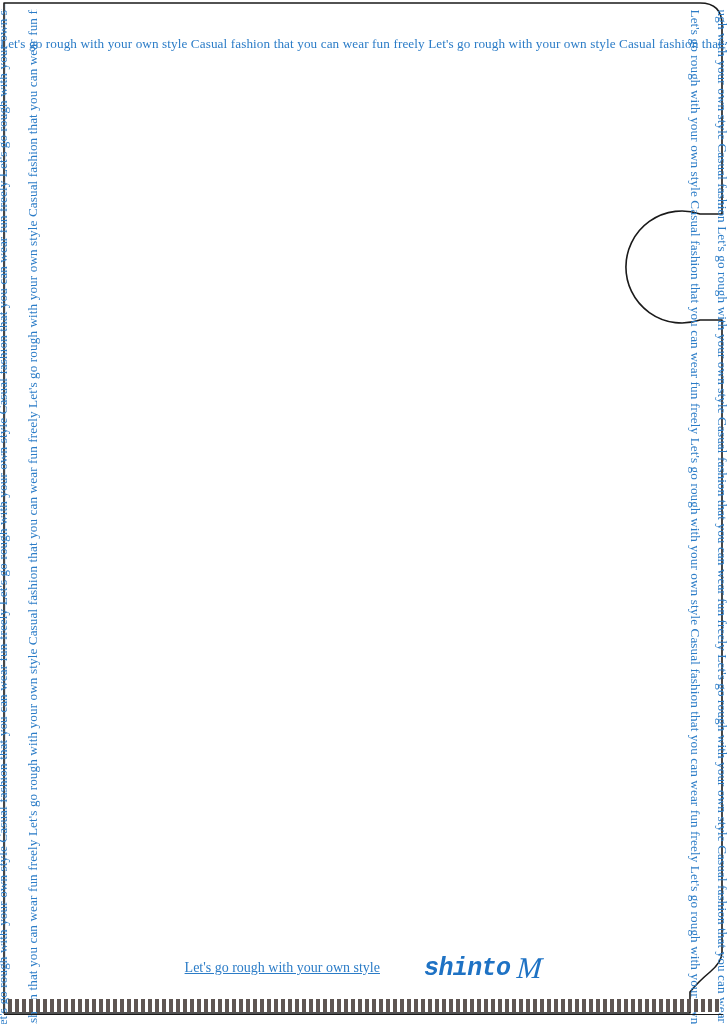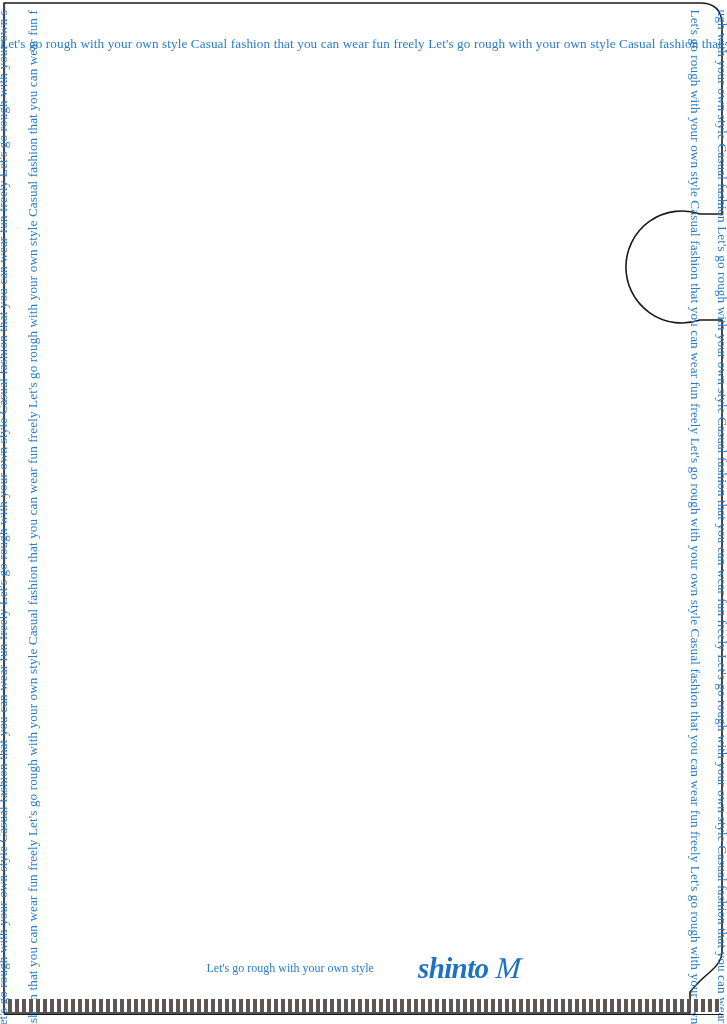--- a/index.html
+++ b/index.html
@@ -34,28 +34,28 @@
     left:0px;top:34px;width:727px;height:19px;
     line-height:19px;
   }
 
   
   #bottom-row{
     position:absolute;left:0;top:953px;width:727px;height:30px;
     display:flex;align-items:center;justify-content:center;gap:20px;
     color:#2b7cc7;
   }
-  #bottom-row .tag{font-size:12px;white-space:nowrap;}
+  #bottom-row .tag{font-size:14px;white-space:nowrap;text-decoration:underline;}
   #logo{
     display:flex;align-items:center;gap:7px;
     color:#1e72c4;
   }
   #logo .wordmark{
-    font-family:Liberation Serif, serif;
-    font-style:italic;font-weight:bold;font-size:29px;
+    font-family:Liberation Mono, monospace;
+    font-style:italic;font-weight:bold;font-size:25px;
     letter-spacing:-0.6px;
     margin-left:24px;
   }
   #logo .mark{
     font-family:"Liberation Serif","DejaVu Serif",serif;
     font-style:italic;font-weight:normal;font-size:30px;
     line-height:1;transform:skewX(-4deg);
   }
 
   

